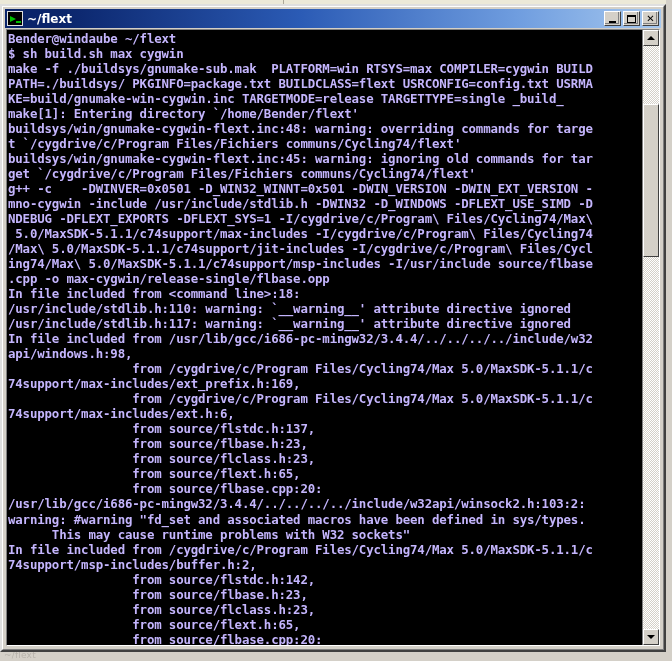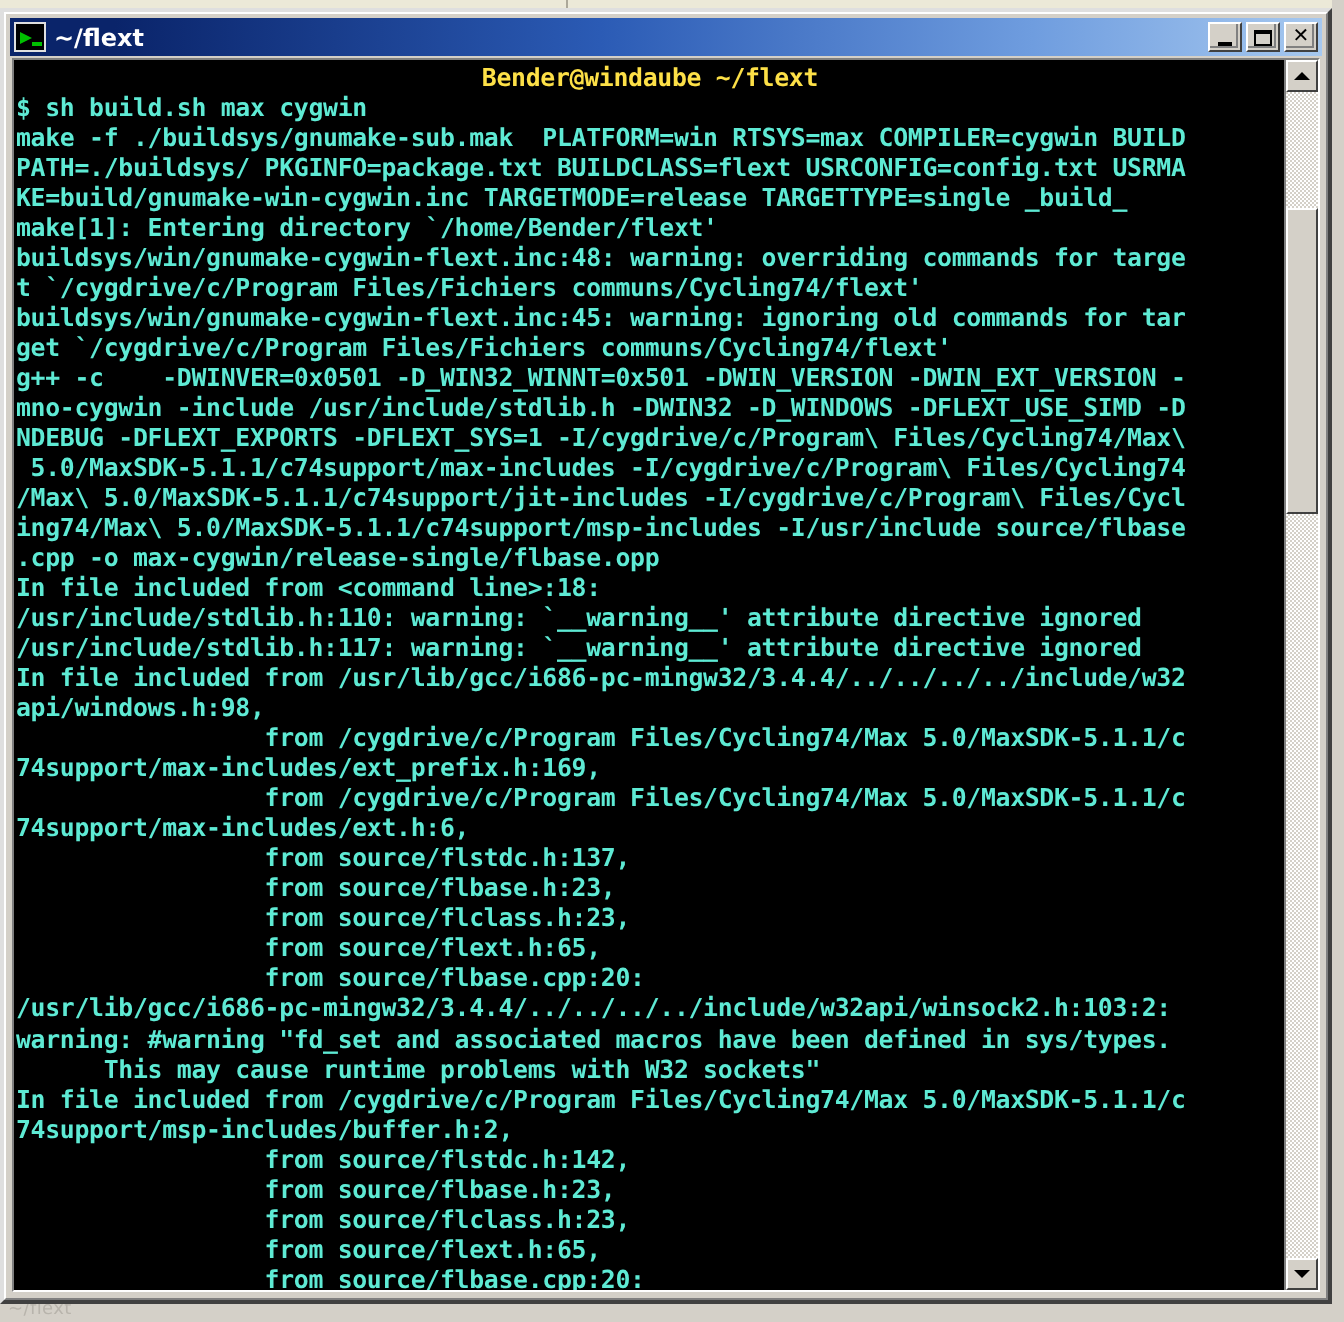--- a/index.html
+++ b/index.html
@@ -200,22 +200,22 @@
   #term-lines {
     font-family: "DejaVu Sans Mono", monospace;
     font-size: 12.4px;
     font-weight: bold;
     line-height: 15.02px;
     color: #c8c8c8;
     white-space: pre;
     letter-spacing: -0.15px;
   }
   .tline { display: block; height: 15.02px; }
-  .c-green { color: #fde047; text-align: center; }
-  .c-white { color: #5eead4; }
+  .c-green { color: #c4b5fd; }
+  .c-white { color: #c4b5fd; }
 
   
   #scrollbar {
     width: 17px;
     flex: 0 0 17px;
     background: #d4d0c8;
     position: relative;
     border-left: 1px solid #808080;
     box-sizing: border-box;
   }

